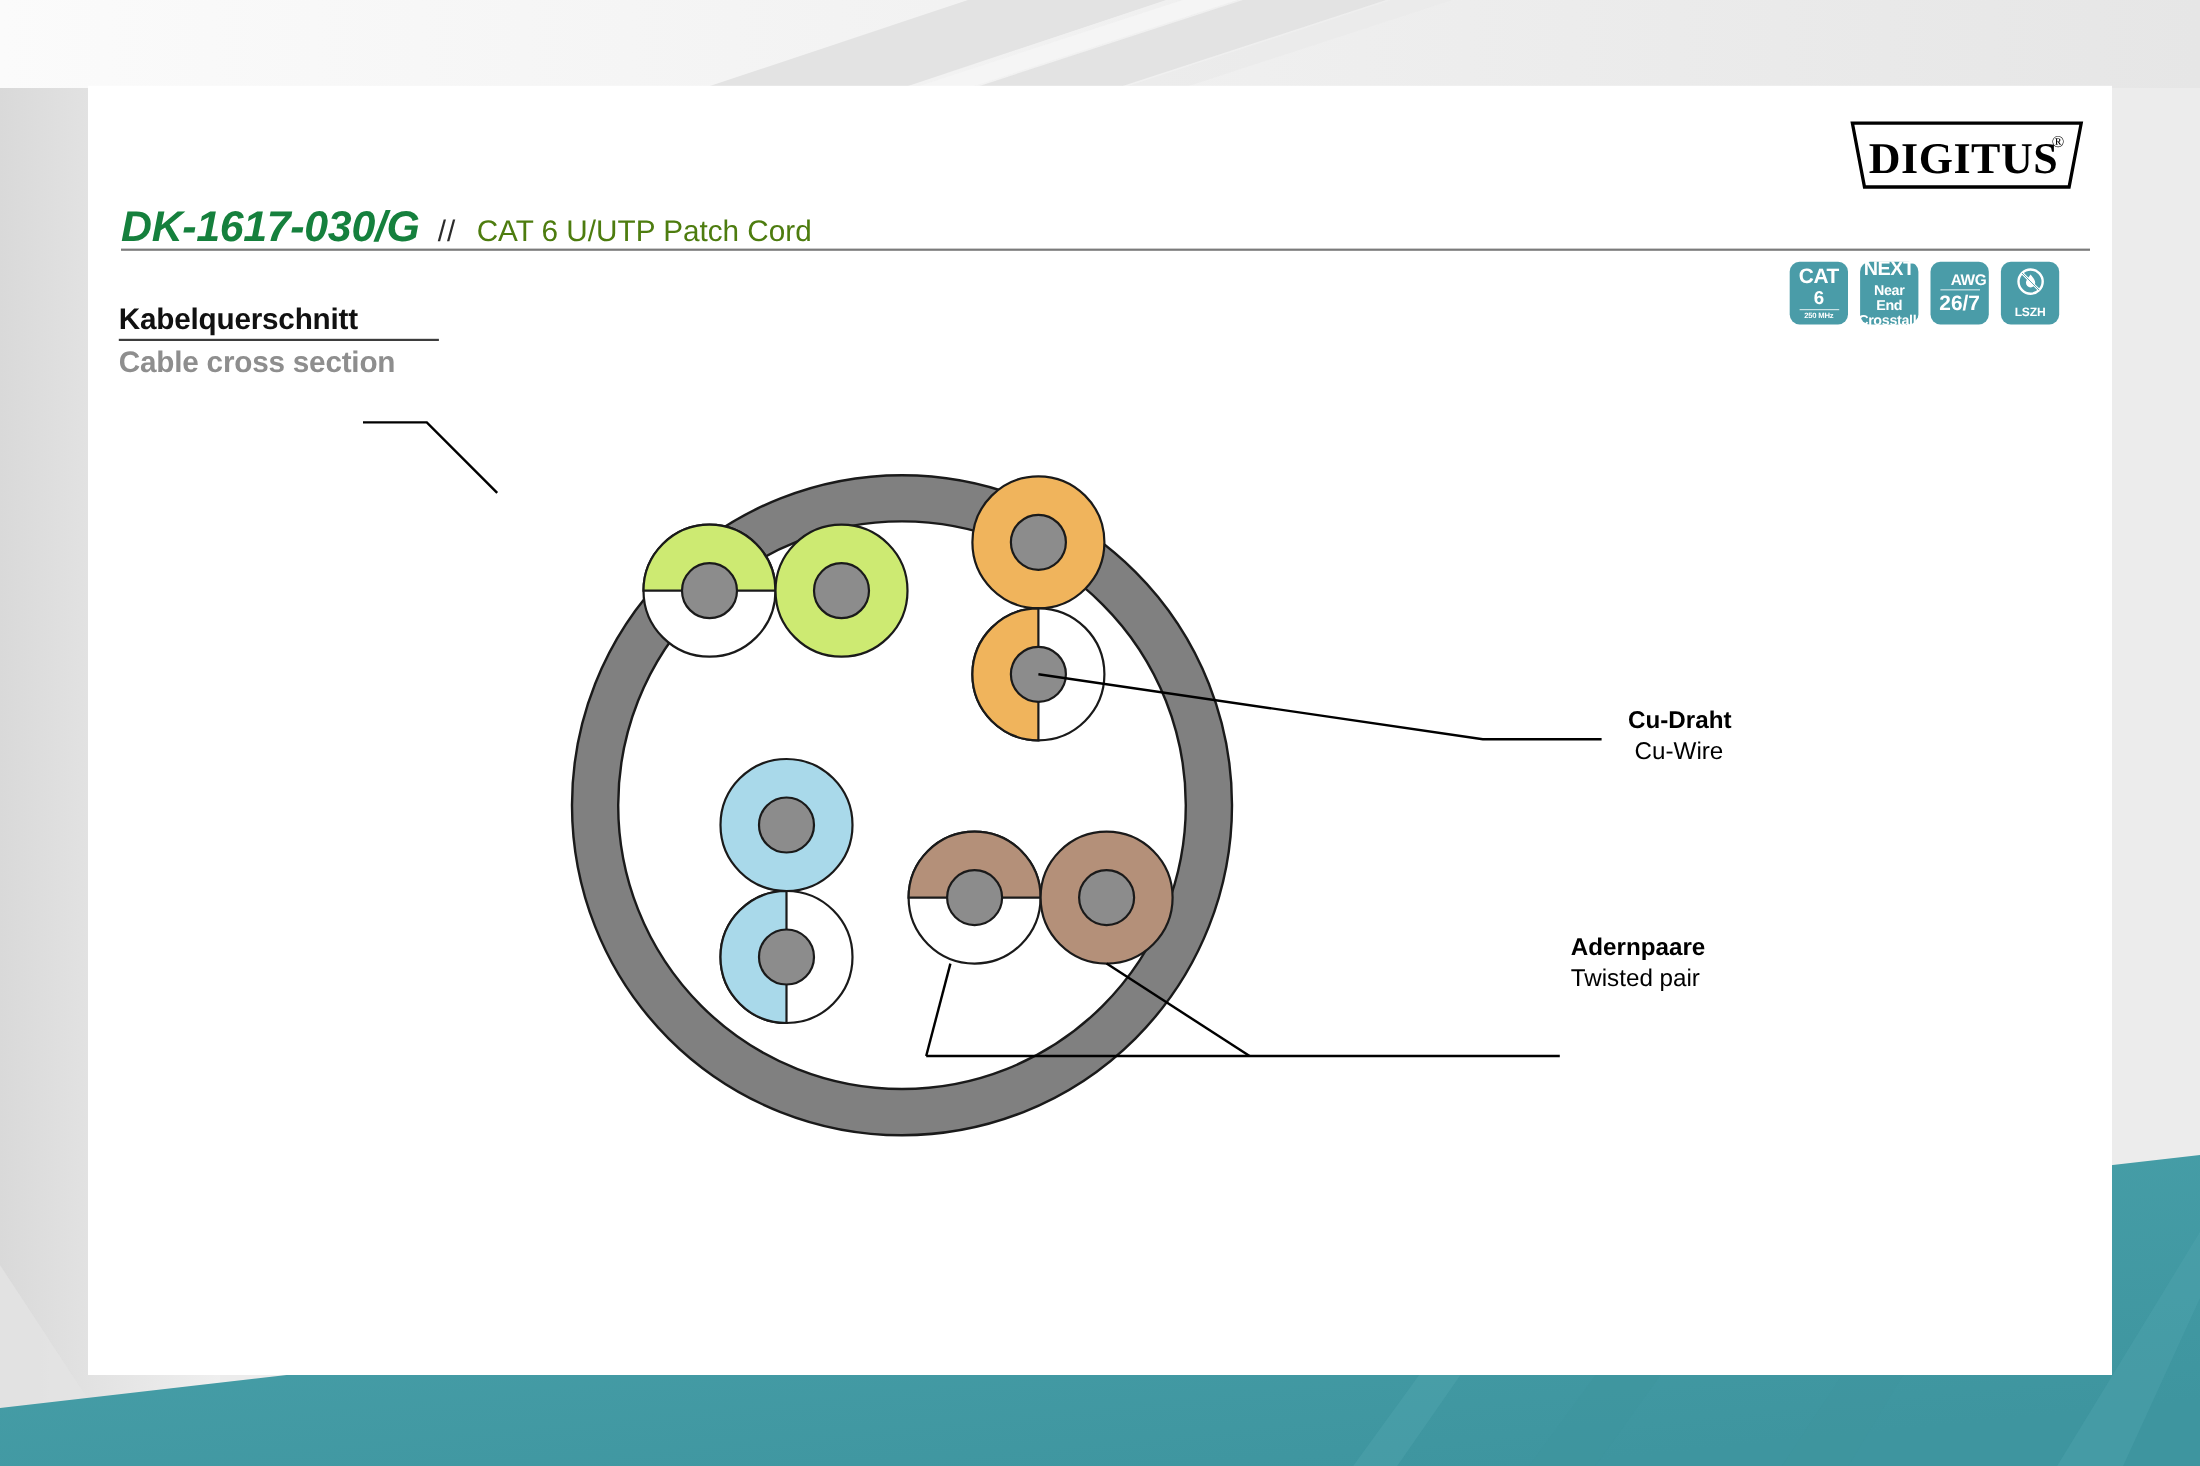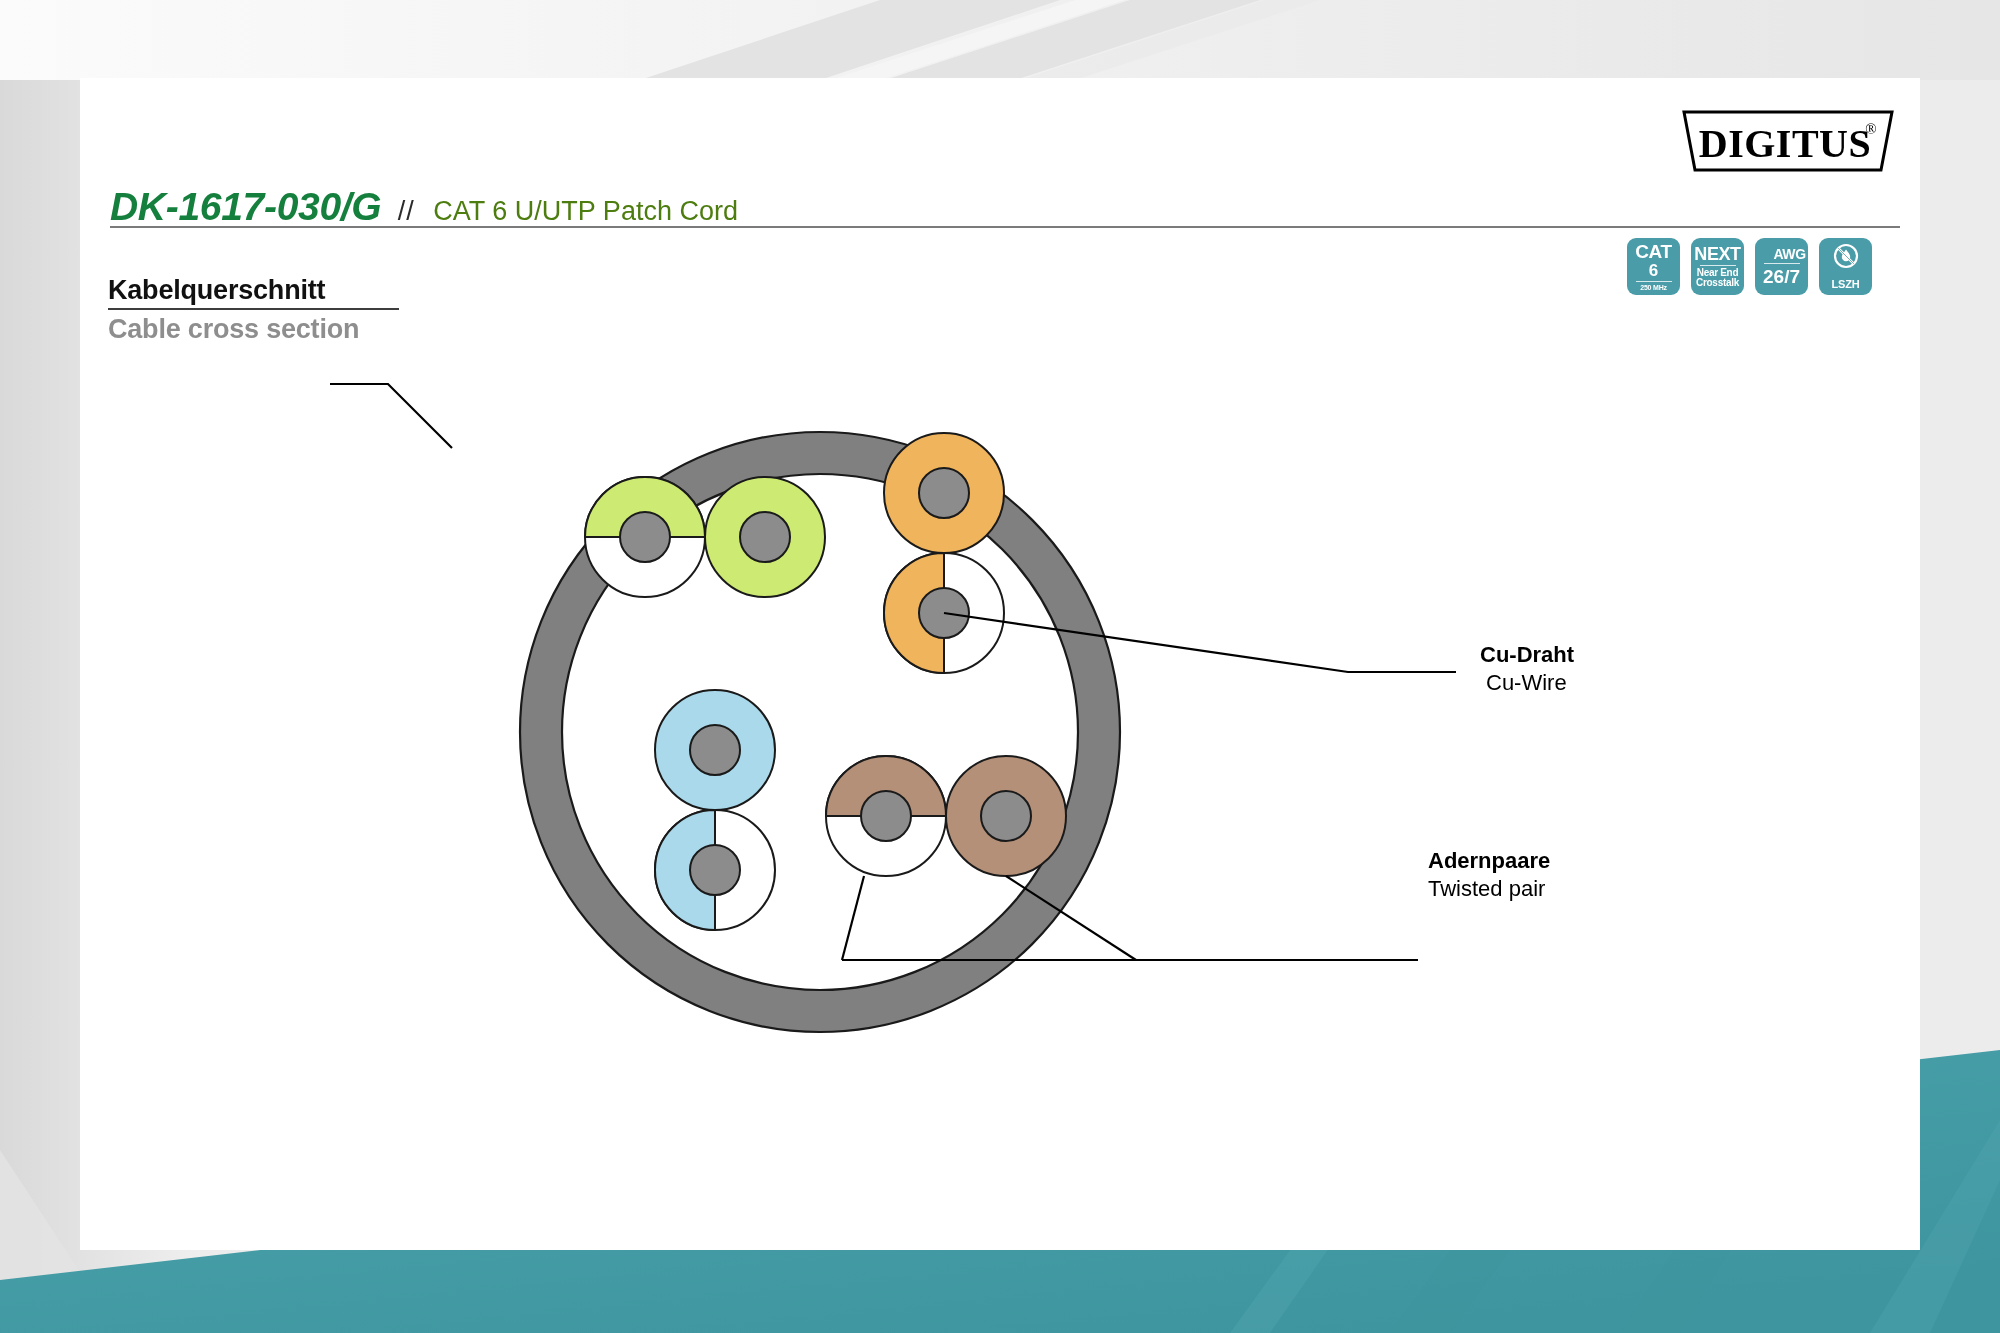--- a/index.html
+++ b/index.html
@@ -130,21 +130,21 @@
     height: 1px;
     background: #d8eaec;
     margin: 2px 0 2px 0;
   }
   .badge .b-fine {
     font-size: 7px;
     font-weight: bold;
     letter-spacing: -0.2px;
   }
   .badge .b-fine2 {
-    font-size: 10px;
+    font-size: 13px;
     font-weight: bold;
     line-height: 1.05;
     letter-spacing: -0.3px;
   }
   .badge .b-lszh {
     font-size: 11px;
     font-weight: bold;
     margin-top: 10px;
     letter-spacing: -0.2px;
   }

